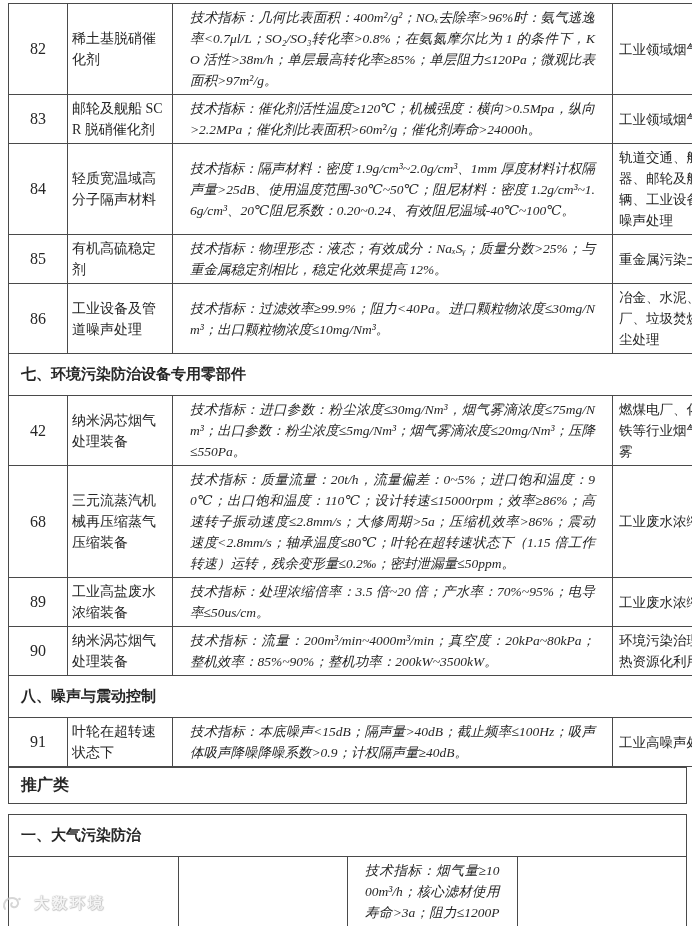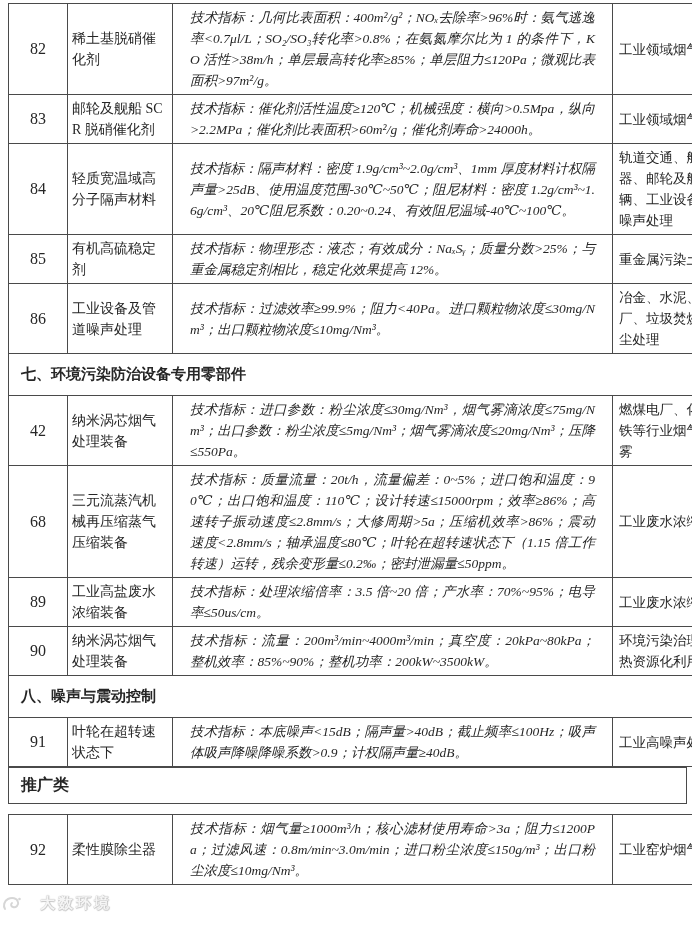--- a/index.html
+++ b/index.html
@@ -68,21 +68,21 @@
     font-size:16px;
     padding:7px 12px;
     text-align:left;
     font-family:"Liberation Sans","DejaVu Sans",sans-serif;
   }
   .watermark{
     position:absolute;
     left:2px;top:894px;
     display:flex;
     align-items:center;
-    gap:18px;
+    gap:12px;
     opacity:0.75;
     pointer-events:none;
   }
   .watermark .wm-text{
     font-size:15px;
     font-weight:bold;
     letter-spacing:3px;
     color:#f2f2f2;
     text-shadow:0 0 1px #9a9a9a, 0 1px 1px #b5b5b5, 1px 0 1px #b5b5b5;
     font-family:"Liberation Sans","DejaVu Sans",sans-serif;
@@ -165,20 +165,23 @@
     <table class="doc-table">
       <tbody>
         <tr>
           <td class="cell-caption" colspan="4">推广类</td>
         </tr>
       </tbody>
     </table>
     <table class="doc-table gap">
       <tbody>
         <tr>
+          <td class="cell-section" colspan="4">一、大气污染防治</td>
+        </tr>
+        <tr>
           <td class="cell-no">92</td>
           <td class="cell-name">柔性膜除尘器</td>
           <td class="cell-spec">技术指标：烟气量≥1000m³/h；核心滤材使用寿命&gt;3a；阻力≤1200Pa；过滤风速：0.8m/min~3.0m/min；进口粉尘浓度≤150g/m³；出口粉尘浓度≤10mg/Nm³。</td>
           <td class="cell-app">工业窑炉烟气脱硝</td>
         </tr>
       </tbody>
     </table>
   </div>
 
 <div class="watermark">

